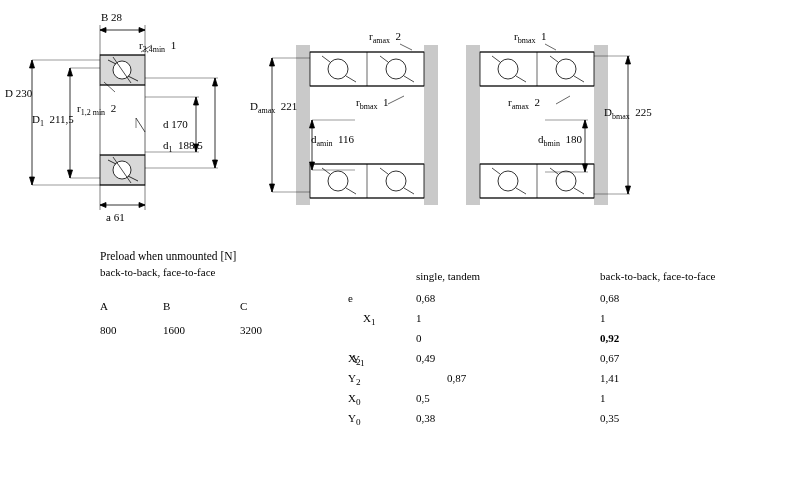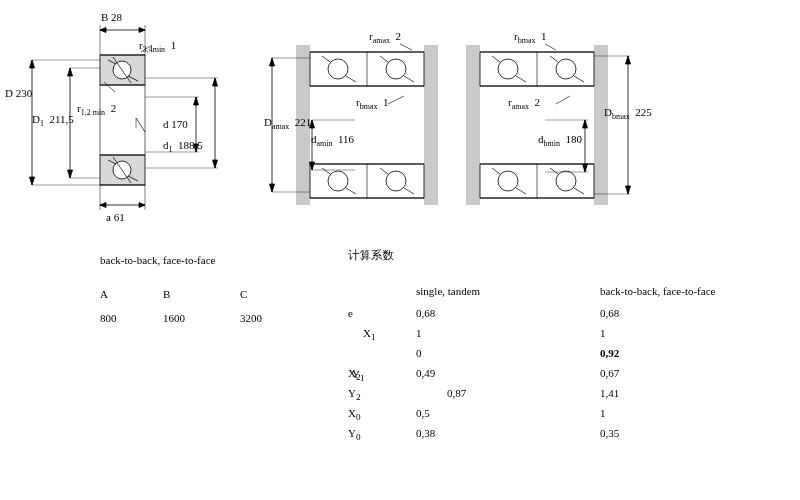--- a/index.html
+++ b/index.html
@@ -192,53 +192,53 @@
   &nbsp;<span>1</span>
 </div>
 <div class="lbl" style="left:356px;top:96px;">
   <span>r</span><sub>bmax</sub>
   &nbsp;<span>1</span>
 </div>
 <div class="lbl" style="left:508px;top:96px;">
   <span>r</span><sub>amax</sub>
   &nbsp;<span>2</span>
 </div>
-<div class="lbl" style="left:250px;top:116px;margin-left:14px;">
+<div class="lbl" style="left:250px;top:100px;">
   <span>D</span><sub>amax</sub>
   &nbsp;<span>221</span>
 </div>
 <div class="lbl" style="left:311px;top:133px;">
   <span>d</span><sub>amin</sub>
   &nbsp;<span>116</span>
 </div>
 <div class="lbl" style="left:538px;top:133px;">
   <span>d</span><sub>bmin</sub>
   &nbsp;<span>180</span>
 </div>
 <div class="lbl" style="left:604px;top:106px;">
   <span>D</span><sub>bmax</sub>
   &nbsp;<span>225</span>
 </div>
 
 <div class="tbl" style="left:100px;top:250px;width:230px;">
+  <div class="hd">Preload when unmounted [N]</div>
   <div style="margin-top:4px;">back-to-back, face-to-face</div>
   <div style="position:relative;height:18px;margin-top:22px;">
     <span style="position:absolute;left:0;">A</span>
     <span style="position:absolute;left:63px;">B</span>
     <span style="position:absolute;left:140px;">C</span>
   </div>
   <div style="position:relative;height:18px;margin-top:6px;">
     <span style="position:absolute;left:0;">800</span>
     <span style="position:absolute;left:63px;">1600</span>
     <span style="position:absolute;left:140px;">3200</span>
   </div>
 </div>
 
 <div class="tbl" style="left:348px;top:248px;width:430px;">
-  <div class="cjk">计算系数</div>
   <div style="position:relative;height:18px;margin-top:22px;">
     <span style="position:absolute;left:68px;">single, tandem</span>
     <span style="position:absolute;left:252px;">back-to-back, face-to-face</span>
   </div>
 
   <div style="position:relative;height:20px;margin-top:4px;">
     <span style="position:absolute;left:0;"><span>e</span><sub></sub></span>
     <span style="position:absolute;left:68px;">0,68</span>
     <span style="position:absolute;left:252px;">0,68</span>
   </div>

